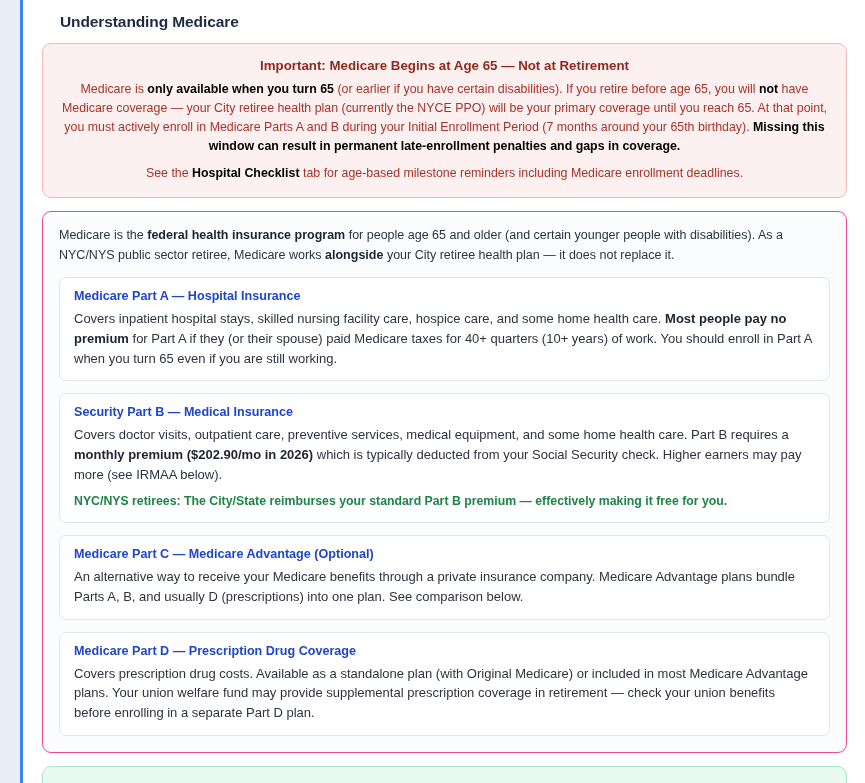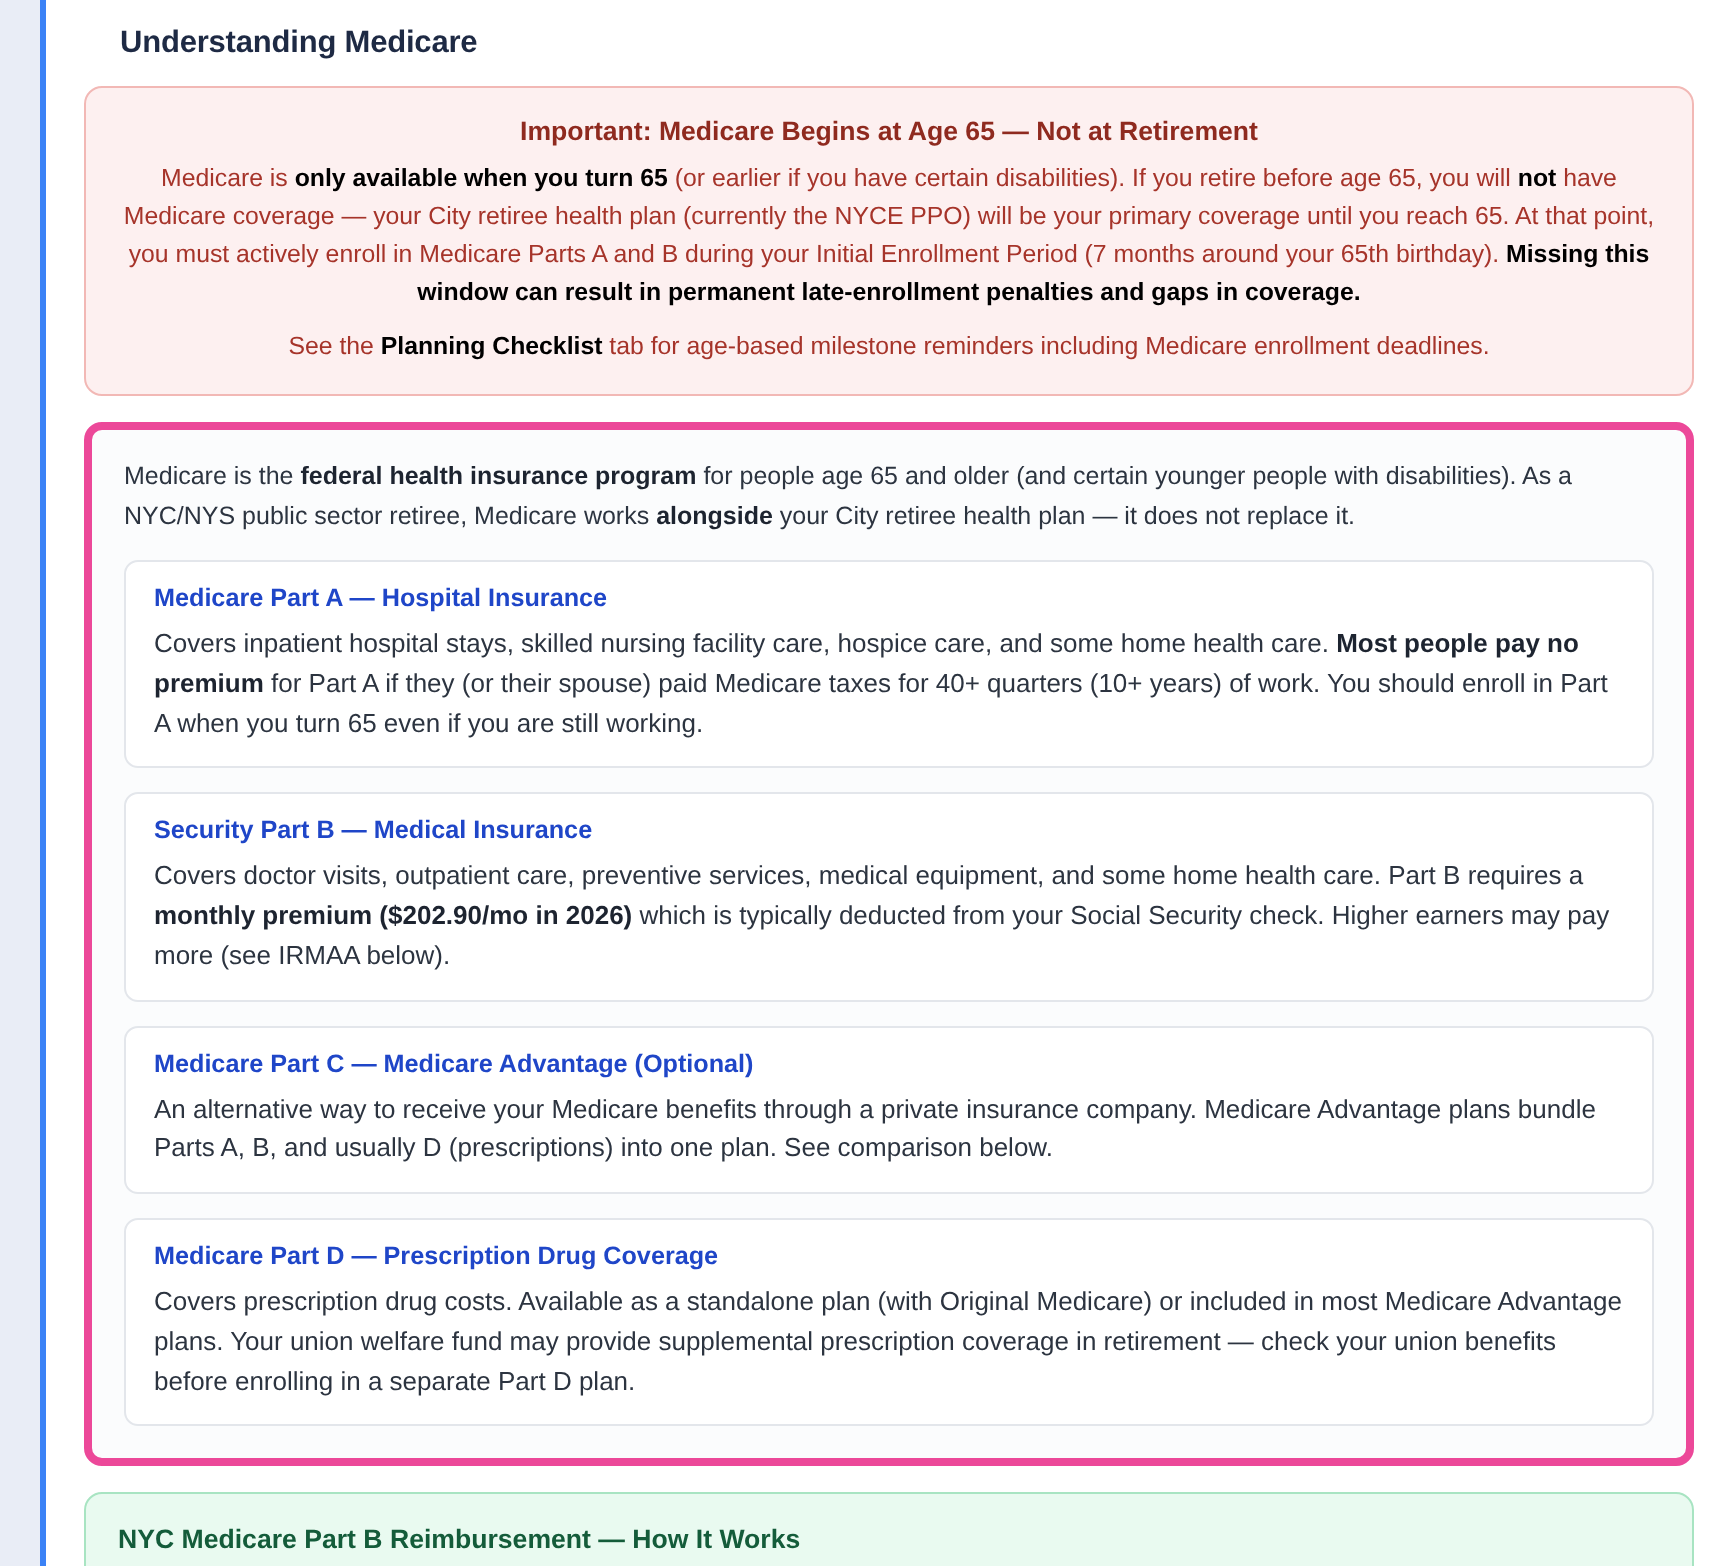--- a/index.html
+++ b/index.html
@@ -72,21 +72,21 @@
     color: #a6342a;
     margin: 0 0 9px 0;
   }
   .alert-important p:last-child { margin-bottom: 0; }
   .alert-important b { color: #000000; font-weight: bold; }
 
   
   .card {
     margin-top: 13px;
     background: #fbfcfd;
-    border: 4px solid #ec4899;
+    border: 1px solid #ec4899;
     border-radius: 9px;
     padding: 14px 16px 16px 16px;
   }
   .card > p.intro {
     font-size: 12.5px;
     line-height: 1.56;
     color: #2c3440;
     margin: 0 0 12px 0;
   }
   .card > p.intro b { font-weight: bold; color: #1d2430; }
@@ -149,21 +149,21 @@
     <h1 class="page-title">Understanding Medicare</h1>
 
     <section class="alert-important">
       <div class="alert-title">Important: Medicare Begins at Age 65 — Not at Retirement</div>
 
       <p>
         <span>Medicare is </span><b>only available when you turn 65</b><span> (or earlier if you have certain disabilities). If you retire before age 65, you will </span><b>not</b><span> have Medicare coverage — your City retiree health plan (currently the NYCE PPO) will be your primary coverage until you reach 65. At that point, you must actively enroll in Medicare Parts A and B during your Initial Enrollment Period (7 months around your 65th birthday). </span><b>Missing this window can result in permanent late-enrollment penalties and gaps in coverage.</b>
       </p>
 
       <p>
-        <span>See the </span><b>Planning Checklist</b><span> tab for age-based milestone reminders including Medicare enrollment deadlines.</span>
+        <span>See the </span><b>Hospital Checklist</b><span> tab for age-based milestone reminders including Medicare enrollment deadlines.</span>
       </p>
     </section>
 
     <section class="card">
 
       <p class="intro">
         <span>Medicare is the </span><b>federal health insurance program</b><span> for people age 65 and older (and certain younger people with disabilities). As a NYC/NYS public sector retiree, Medicare works </span><b>alongside</b><span> your City retiree health plan — it does not replace it.</span>
       </p>
 
       <div class="part">
@@ -171,20 +171,21 @@
         <p class="part-body">
           <span>Covers inpatient hospital stays, skilled nursing facility care, hospice care, and some home health care. </span><b>Most people pay no premium</b><span> for Part A if they (or their spouse) paid Medicare taxes for 40+ quarters (10+ years) of work. You should enroll in Part A when you turn 65 even if you are still working.</span>
         </p>
       </div>
 
       <div class="part">
         <div class="part-title">Security Part B — Medical Insurance</div>
         <p class="part-body">
           <span>Covers doctor visits, outpatient care, preventive services, medical equipment, and some home health care. Part B requires a </span><b>monthly premium ($202.90/mo in 2026)</b><span> which is typically deducted from your Social Security check. Higher earners may pay more (see IRMAA below).</span>
         </p>
+        <p class="part-note">NYC/NYS retirees: The City/State reimburses your standard Part B premium — effectively making it free for you.</p>
       </div>
 
       <div class="part">
         <div class="part-title">Medicare Part C — Medicare Advantage (Optional)</div>
         <p class="part-body">An alternative way to receive your Medicare benefits through a private insurance company. Medicare Advantage plans bundle Parts A, B, and usually D (prescriptions) into one plan. See comparison below.</p>
       </div>
 
       <div class="part">
         <div class="part-title">Medicare Part D — Prescription Drug Coverage</div>
         <p class="part-body">Covers prescription drug costs. Available as a standalone plan (with Original Medicare) or included in most Medicare Advantage plans. Your union welfare fund may provide supplemental prescription coverage in retirement — check your union benefits before enrolling in a separate Part D plan.</p>

